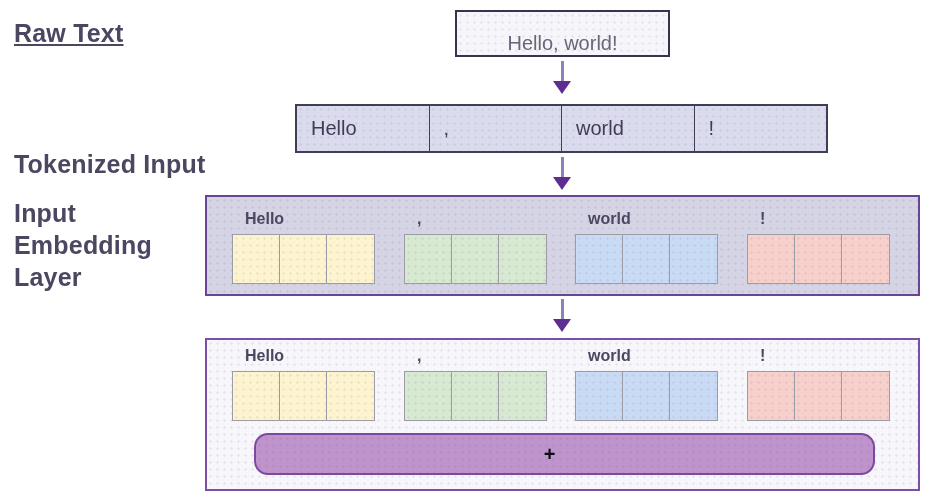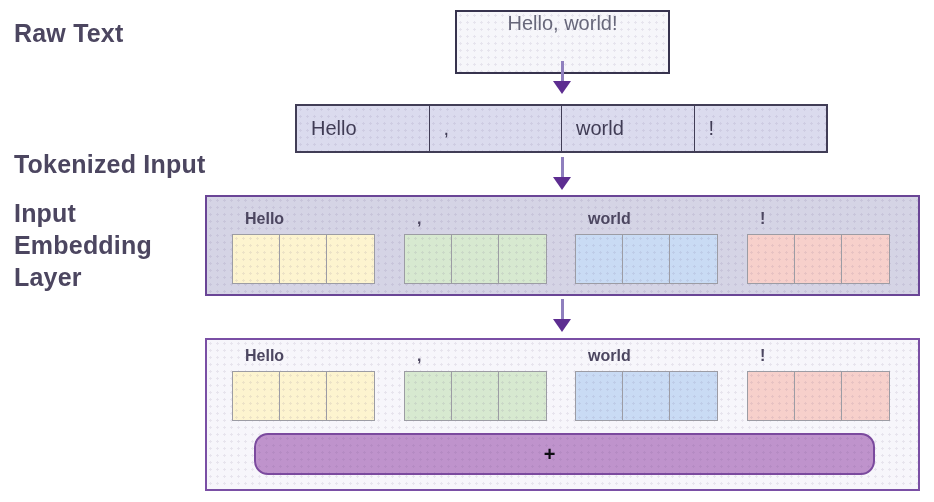--- a/index.html
+++ b/index.html
@@ -14,29 +14,29 @@
   
   .dotted {
     background-image: radial-gradient(rgba(90,70,120,0.10) 1px, transparent 1.2px);
     background-size: 7px 7px;
   }
 
   .side-label {
     position:absolute; font-weight:bold; font-size:25px; line-height:1.28;
     color:#4c4660; letter-spacing:0.2px;
   }
-  .lbl-raw { left:14px; top:17px; }
+  .lbl-raw { left:14px; top:17px;text-decoration:underline; }
   .lbl-tok { left:14px; top:113px;margin-top:35px; }
   .lbl-emb { left:14px; top:197px; width:182px; }
   .lbl-inp { left:14px; top:379px; width:200px; }
 
   .raw-box {
-    position:absolute; left:455px; top:10px; width:215px; height:64px;
+    position:absolute; left:455px; top:10px; width:215px; height:47px;
     background-color:#f6f6fa; border:2px solid #37334e;
-    display:flex; align-items:flex-start; justify-content:center;
+    display:flex; align-items:flex-end; justify-content:center;
     font-size:20px; color:#67677a;
   }
 
   .flow-arrow { position:absolute; width:18px; }
   .flow-arrow .stem {
     position:absolute; left:8px; top:0; width:2.5px; background:#8f7fbe;
   }
   .flow-arrow .head {
     position:absolute; left:0; width:0; height:0;
     border-left:9px solid transparent; border-right:9px solid transparent;

